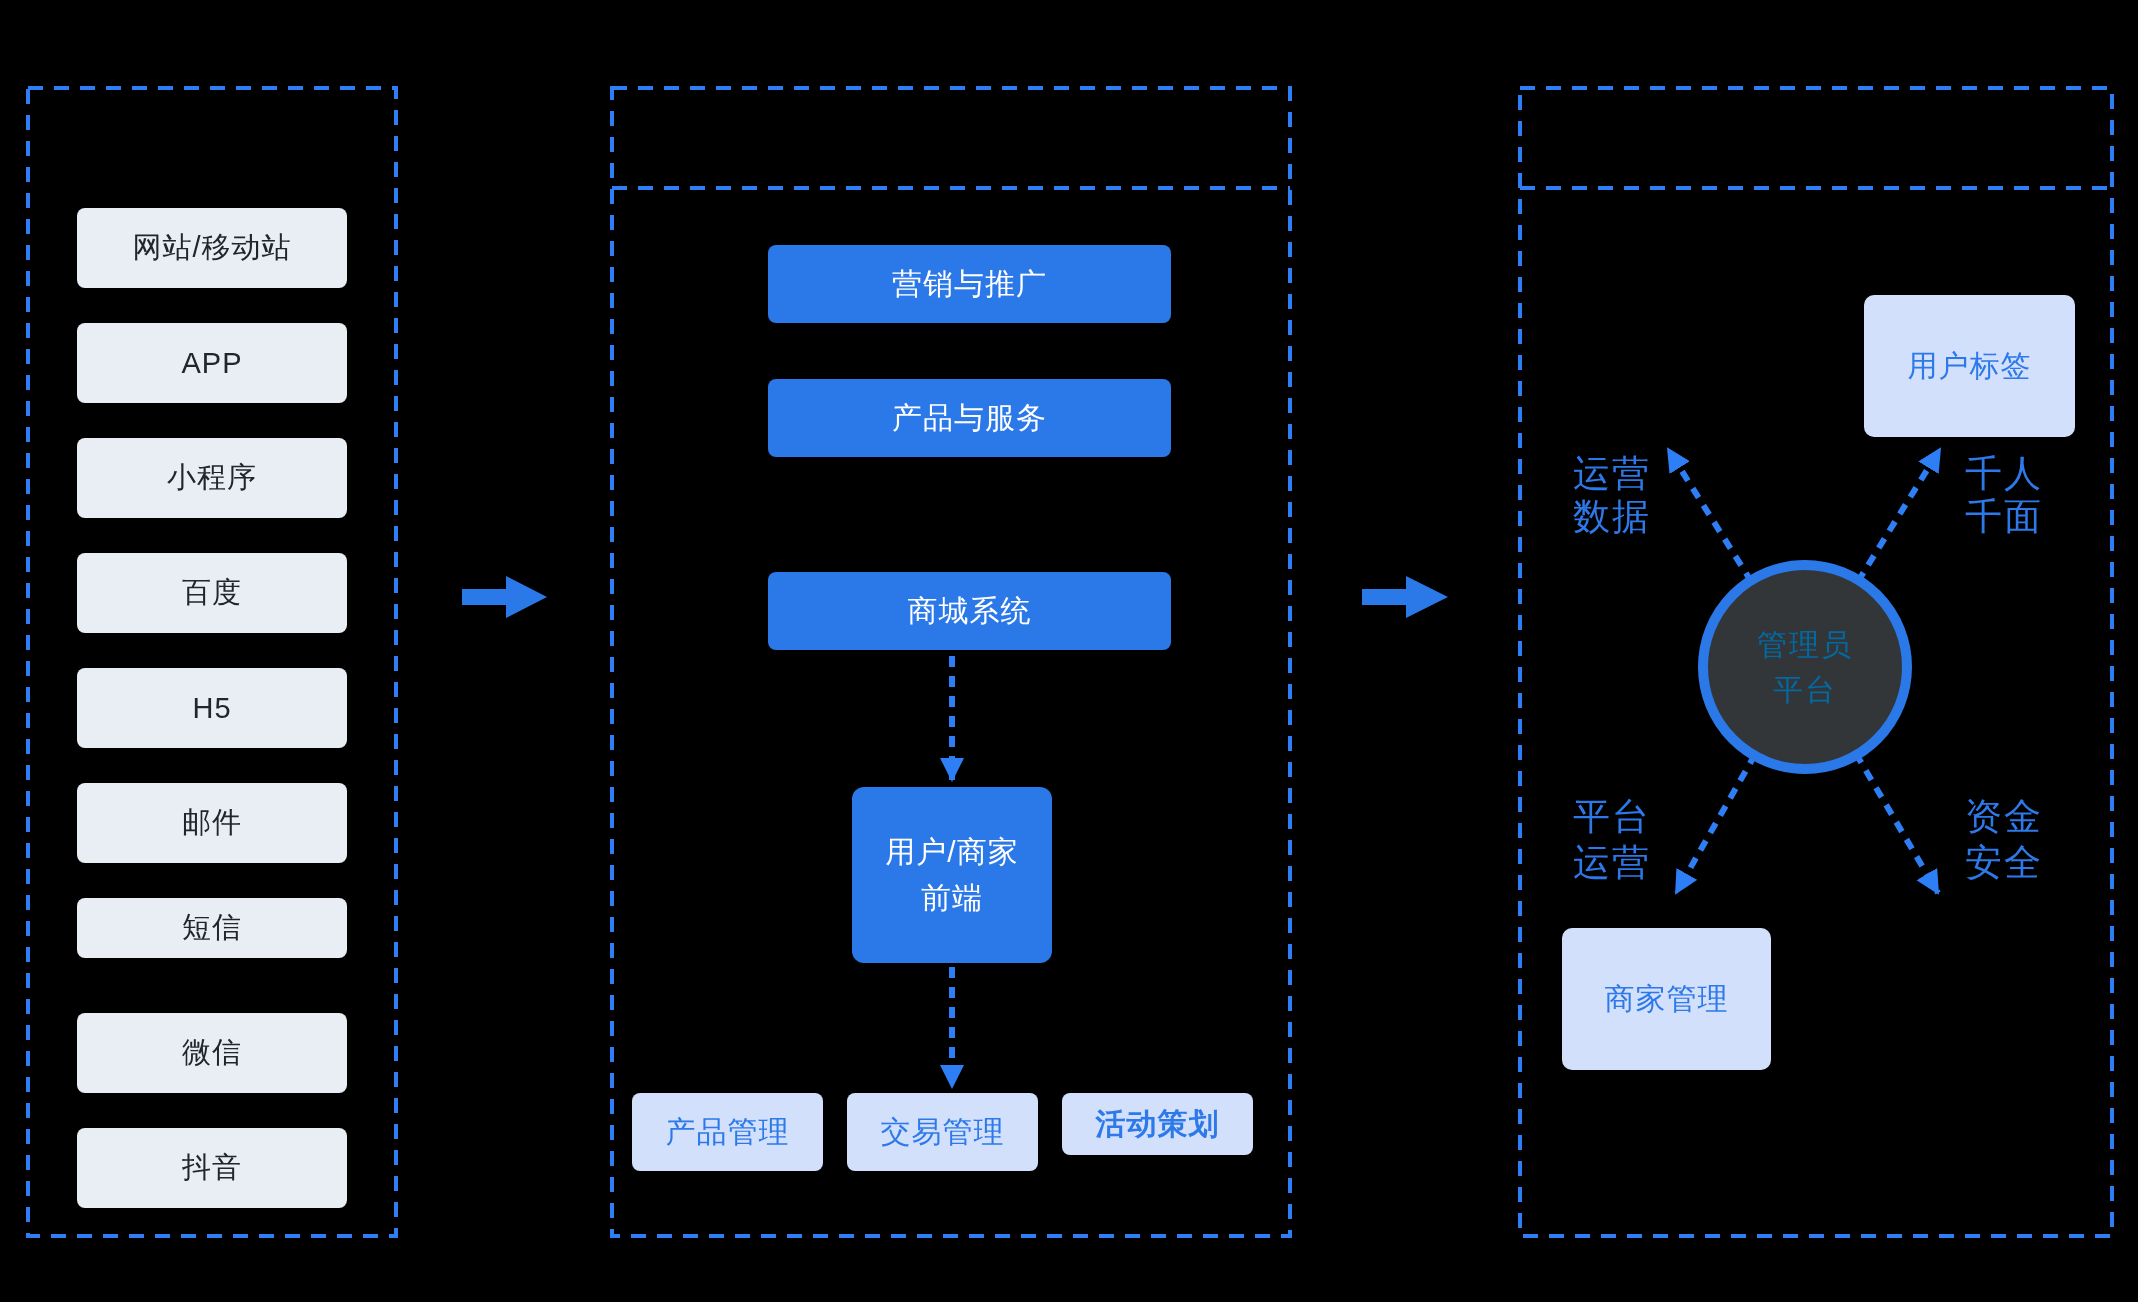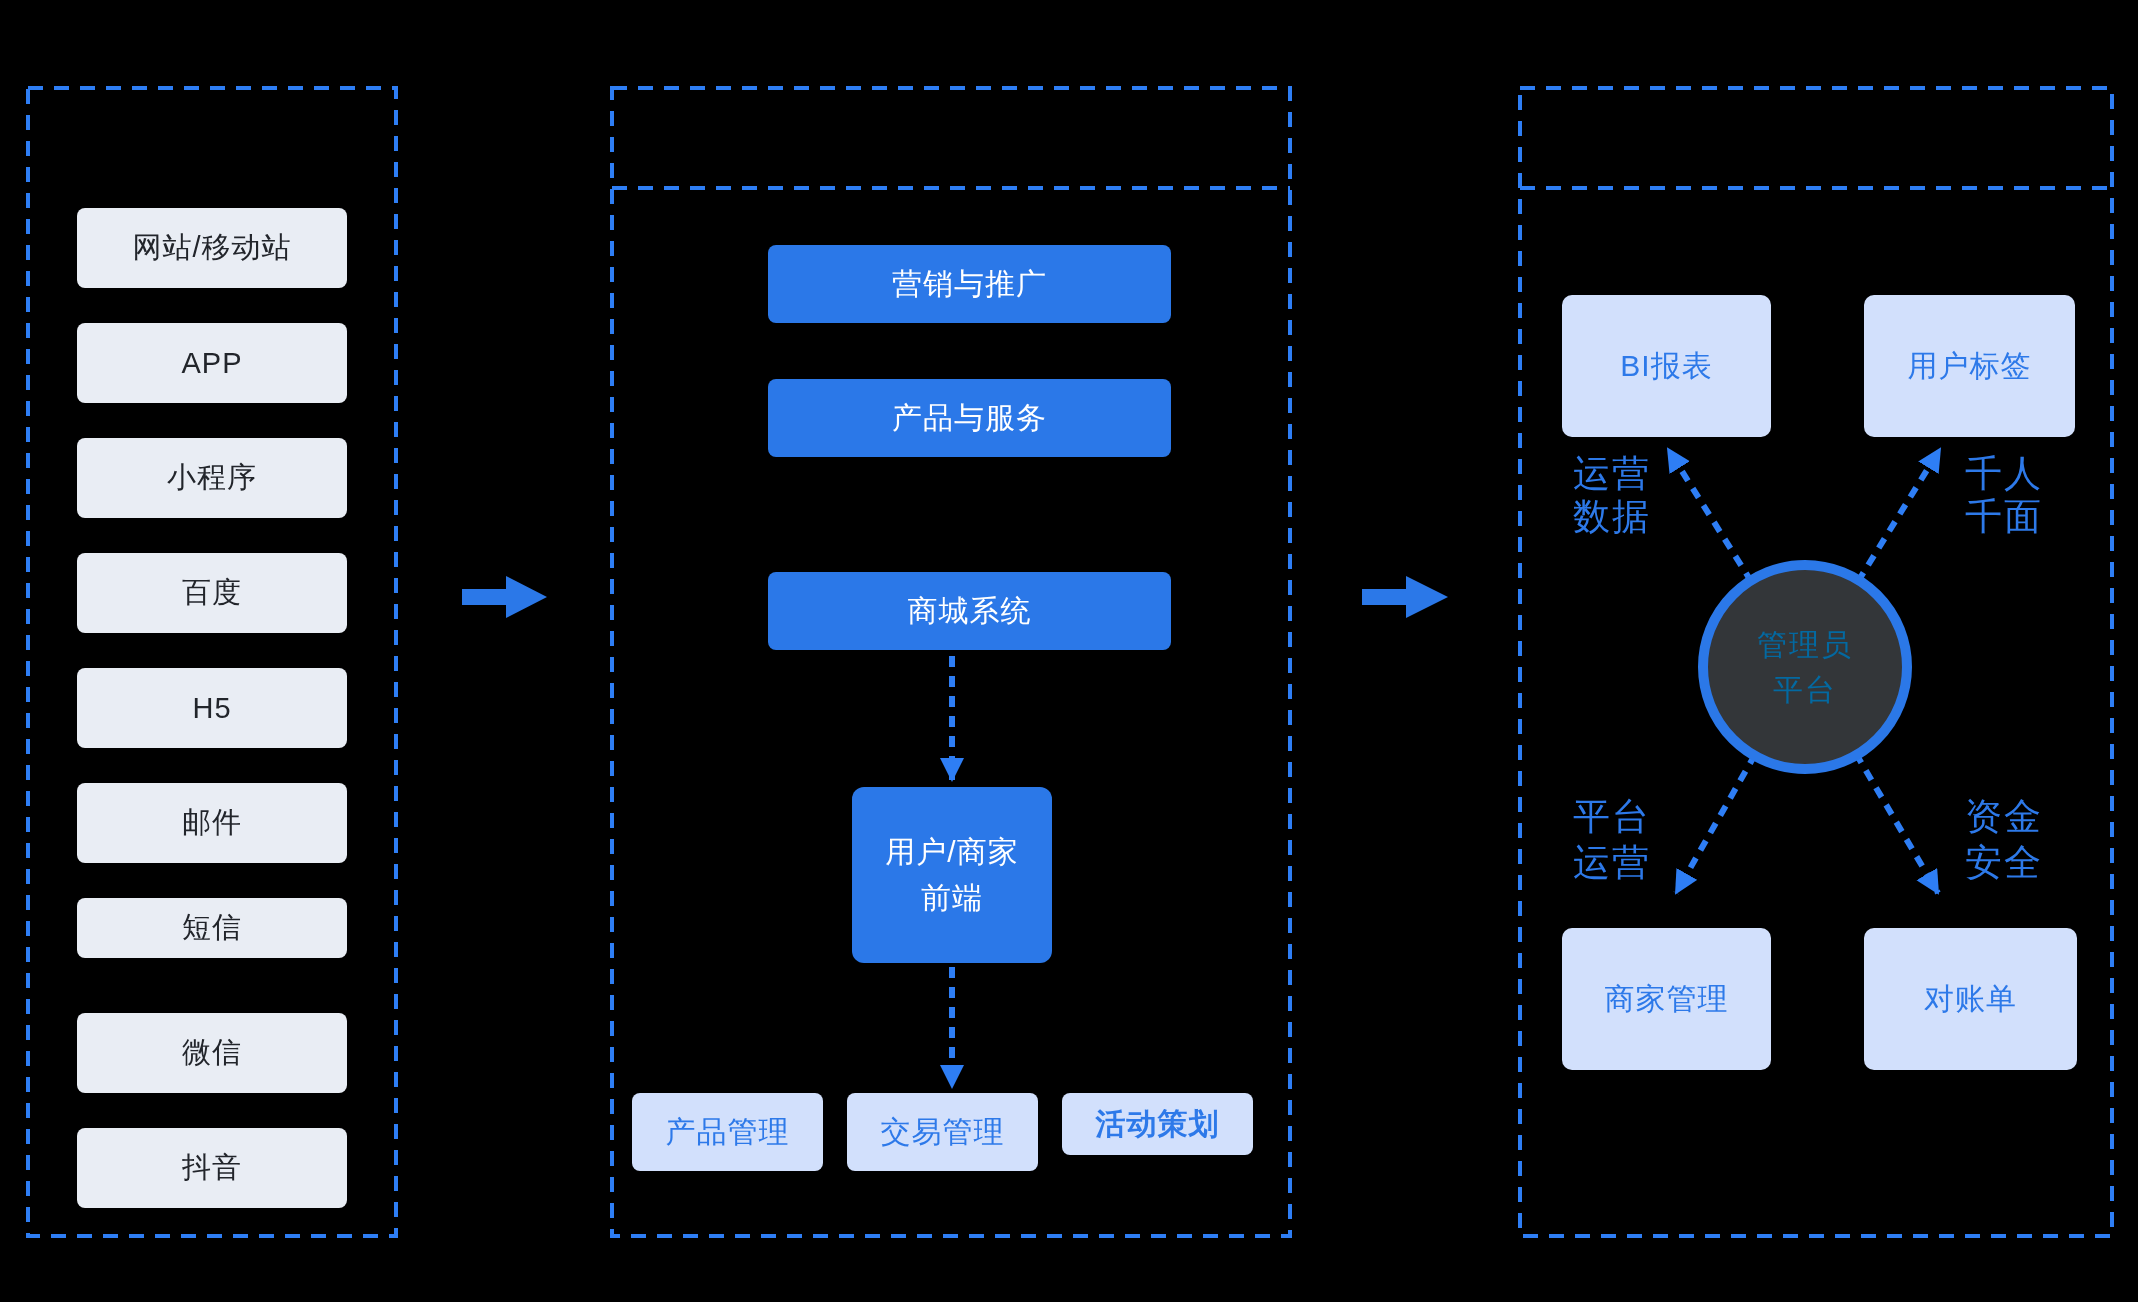--- a/index.html
+++ b/index.html
@@ -67,24 +67,22 @@
   <div class="abs bluebox" style="left:768px;top:379px;width:403px;height:78px;">产品与服务</div>
   <div class="abs bluebox" style="left:768px;top:572px;width:403px;height:78px;">商城系统</div>
 
   <div class="abs frontbox multiline" style="left:852px;top:787px;width:200px;height:176px;">用户/商家
 前端</div>
 
   <div class="abs lightbox" style="left:632px;top:1093px;width:191px;height:78px;">产品管理</div>
   <div class="abs lightbox" style="left:847px;top:1093px;width:191px;height:78px;">交易管理</div>
   <div class="abs lightbox" style="left:1062px;top:1093px;width:191px;height:62px;font-weight:bold;">活动策划</div>
 
-  <div class="abs cornerbox" style="left:1562px;top:295px;width:209px;height:142px;">BI报表</div>
   <div class="abs cornerbox" style="left:1864px;top:295px;width:211px;height:142px;">用户标签</div>
   <div class="abs cornerbox" style="left:1562px;top:928px;width:209px;height:142px;">商家管理</div>
-  <div class="abs cornerbox" style="left:1864px;top:928px;width:213px;height:142px;">对账单</div>
 
   <div class="abs label multiline" style="left:1550px;top:452px;width:124px;">运营
 数据</div>
   <div class="abs label multiline" style="left:1942px;top:452px;width:124px;">千人
 千面</div>
   <div class="abs label multiline" style="left:1550px;top:794px;width:124px;line-height:46px;">平台
 运营</div>
   <div class="abs label multiline" style="left:1942px;top:794px;width:124px;line-height:46px;">资金
 安全</div>
 

